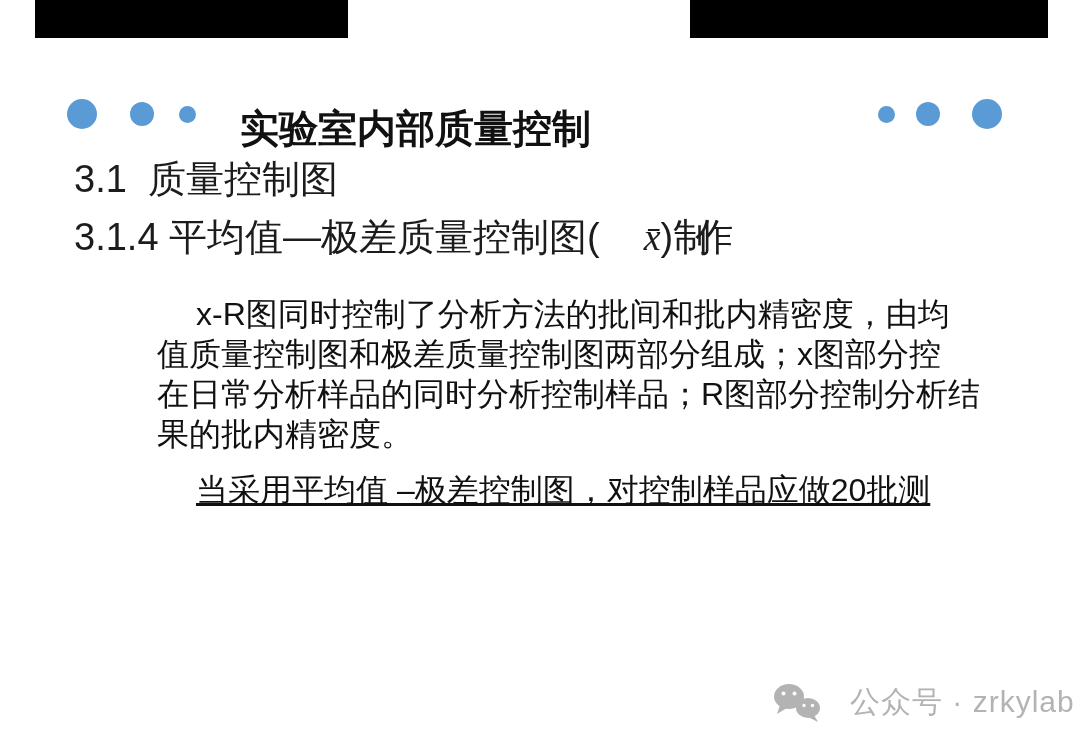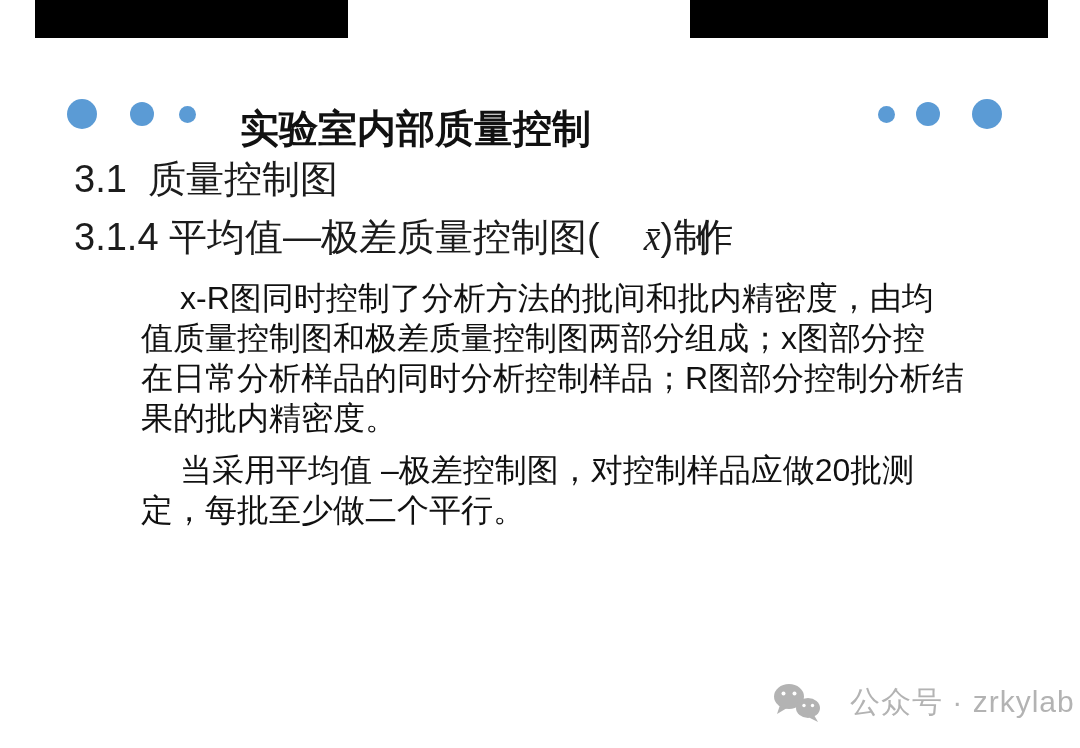--- a/index.html
+++ b/index.html
@@ -47,22 +47,22 @@
   .h-sec { top: 150px; }
   .h-sub { top: 208px; }
   .xgap { display: inline-block; width: 44px; }
   .xbar { font-family: "Liberation Serif", serif; font-style: italic; }
   .overlap { margin-left: -0.42em; }
 
   .body-text {
     position: absolute; left: 141px; top: 278px; width: 844px;
     font-size: 32px; line-height: 40px; color: #111111;
   }
-  .para { margin: 0; }
-  .para + .para { margin-top: 12px; }
+  .para { margin: 16px; }
+  .para + .para { margin-top: 12px; text-decoration: underline; }
   .line { display: block; white-space: pre; }
   .line.first { text-indent: 39px; }
 
   .watermark {
     position: absolute; left: 772px; top: 682px;
     display: flex; align-items: center; gap: 28px;
     color: #b3b3b3;
   }
   .watermark-text { font-size: 30px; letter-spacing: 1px; white-space: pre; }
   .wechat-icon { display: block; }
@@ -95,21 +95,20 @@
 
   <div class="body-text">
     <p class="para">
       <span class="line first">x-R图同时控制了分析方法的批间和批内精密度，由均</span>
       <span class="line">值质量控制图和极差质量控制图两部分组成；x图部分控</span>
       <span class="line">在日常分析样品的同时分析控制样品；R图部分控制分析结</span>
       <span class="line">果的批内精密度。</span>
     </p>
     <p class="para">
       <span class="line first">当采用平均值 –极差控制图，对控制样品应做20批测</span>
-      <span class="line">定，每批至少做二个平行。</span>
     </p>
   </div>
 
   <div class="watermark">
     <svg class="wechat-icon" width="50" height="40" viewBox="0 0 50 40" aria-hidden="true">
       <g fill="#b3b3b3">
         <ellipse cx="17" cy="13.5" rx="15" ry="12.5"></ellipse>
         <polygon points="8,22 5,31 15,25"></polygon>
         <ellipse cx="36" cy="25" rx="12" ry="10"></ellipse>
         <polygon points="42,32 46,39 37,34.5"></polygon>

